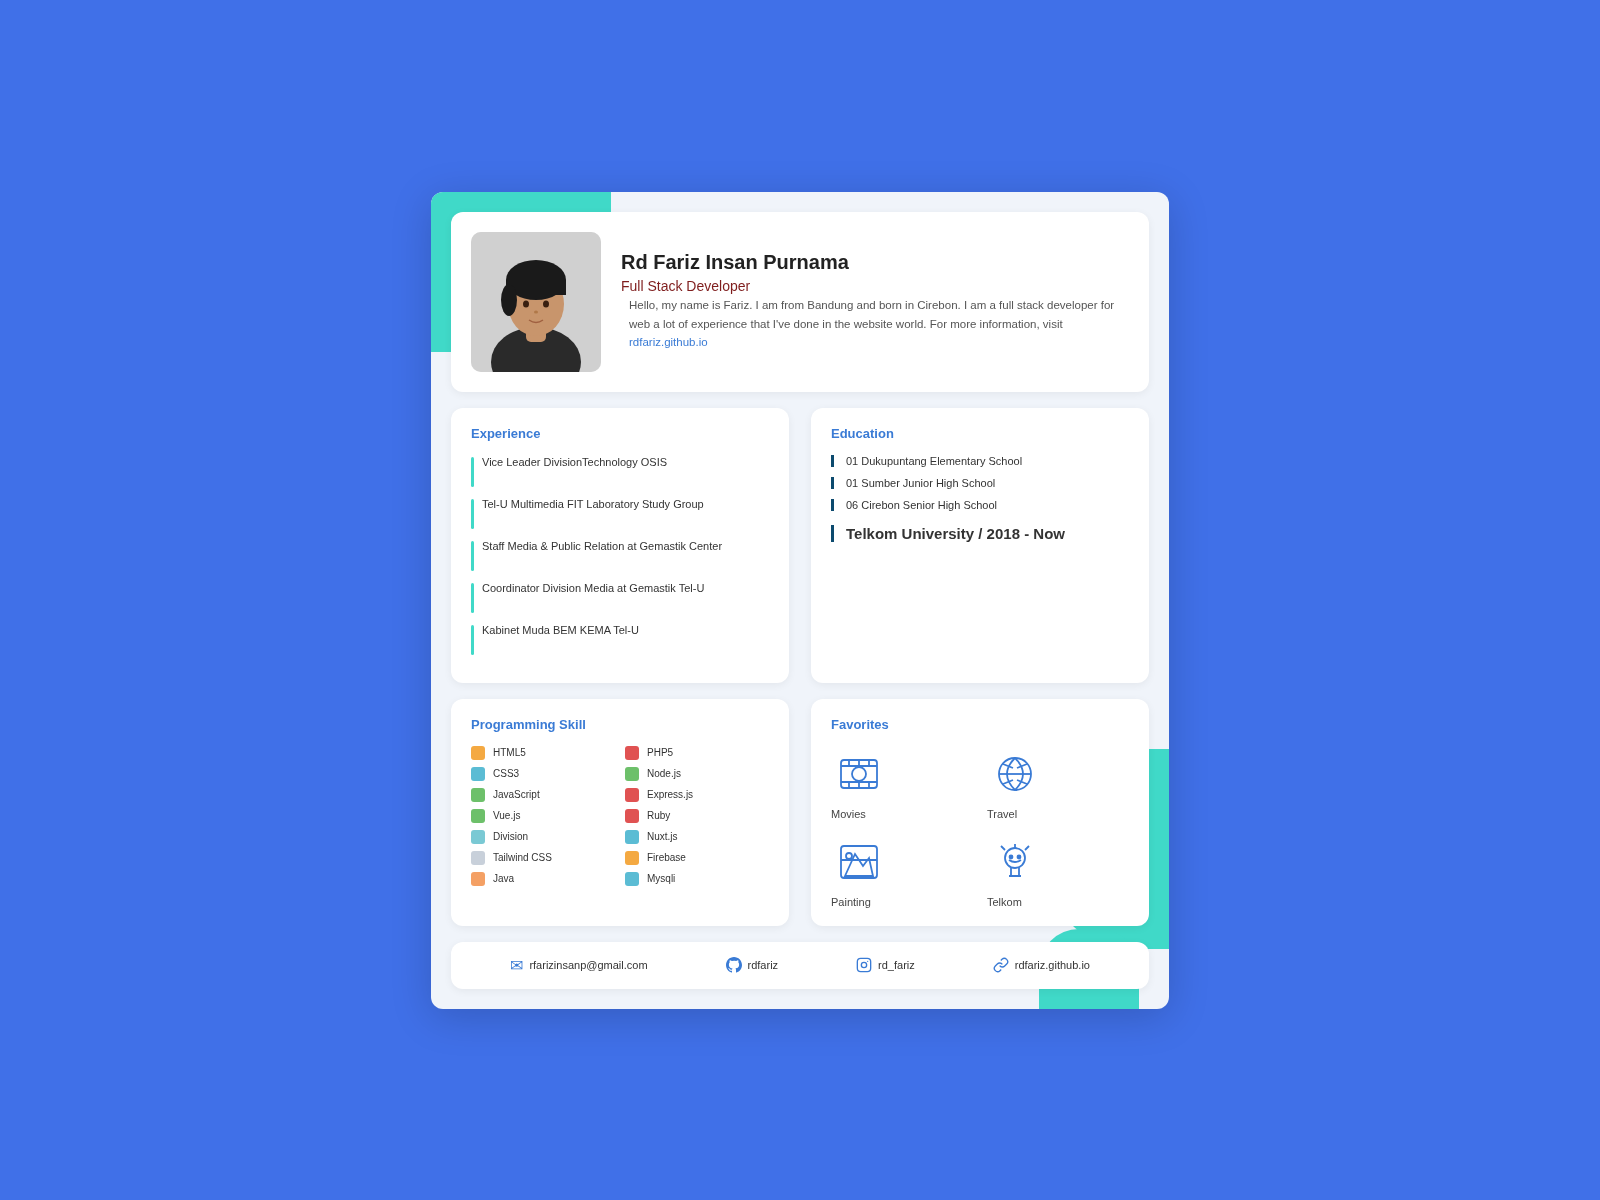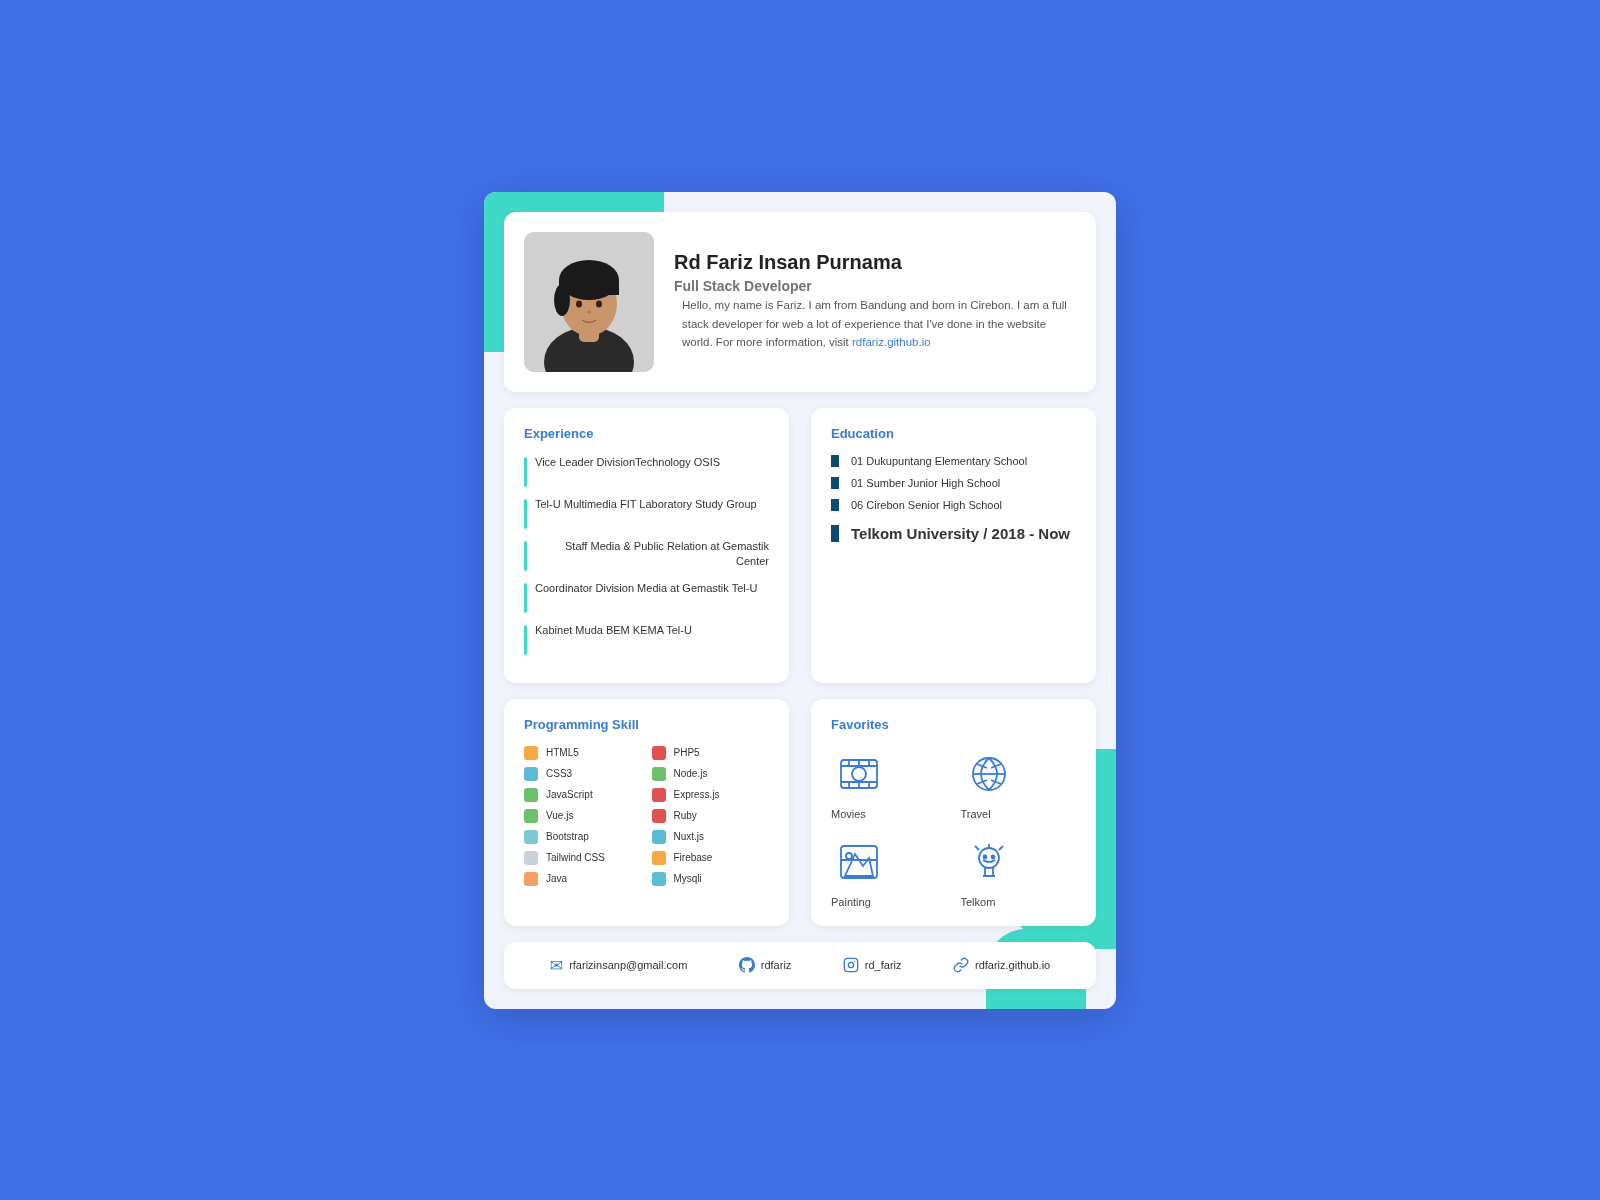--- a/index.html
+++ b/index.html
@@ -5,21 +5,21 @@
     * { box-sizing: border-box; margin: 0; padding: 0; }
     body {
       background: #4070e8;
       display: flex;
       justify-content: center;
       align-items: center;
       min-height: 100vh;
       font-family: 'Segoe UI', Arial, sans-serif;
     }
     .resume-wrapper {
-      width: 632px;
+      width: 738px;
       background: #f0f4fa;
       border-radius: 12px;
       position: relative;
       overflow: hidden;
       padding: 20px;
       box-shadow: 0 8px 40px rgba(0,0,0,0.18);
     }
     
     .blob-top {
       position: absolute;
@@ -73,22 +73,22 @@
     .avatar-svg { width: 100%; height: 100%; }
     .header-info { flex: 1; }
     .header-name {
       font-size: 20px;
       font-weight: 700;
       color: #222;
       margin-bottom: 4px;
     }
     .header-title {
       font-size: 14px;
-      font-weight: 700;
-      color: #737373;
+      font-weight: 400;
+      color: #7f1d1d;
       margin-bottom: 2px;
     }
     .header-bio {
       font-size: 11.5px;
       color: #555;
       line-height: 1.6;
       margin-left: 8px;
     }
     .header-bio a { color: #3a7bd5; text-decoration: none; }
 
@@ -129,21 +129,21 @@
       border-radius: 2px;
       flex-shrink: 0;
       margin-top: 2px;
     }
     
     .edu-item {
       font-size: 11px;
       color: #333;
       margin-bottom: 10px;
       padding-left: 12px;
-      border-left: 8px solid #0c4a6e;
+      border-left: 3px solid #0c4a6e;
     }
     .edu-item.highlight {
       font-weight: 700;
       font-size: 15px;
       margin-top: 14px;
     }
 
     
     .skills-grid {
       display: grid;
@@ -323,21 +323,21 @@
             <div class="skill-item">
               <div class="skill-dot" style="background:#6dc06a"></div>
               <span>Vue.js</span>
             </div>
             <div class="skill-item">
               <div class="skill-dot" style="background:#e05252"></div>
               <span>Ruby</span>
             </div>
             <div class="skill-item">
               <div class="skill-dot" style="background:#7ac9d4"></div>
-              <span>Bootstrap</span>
+              <span>Division</span>
             </div>
             <div class="skill-item">
               <div class="skill-dot" style="background:#5bbcd4"></div>
               <span>Nuxt.js</span>
             </div>
             <div class="skill-item">
               <div class="skill-dot" style="background:#c8d0da"></div>
               <span>Tailwind CSS</span>
             </div>
             <div class="skill-item">

